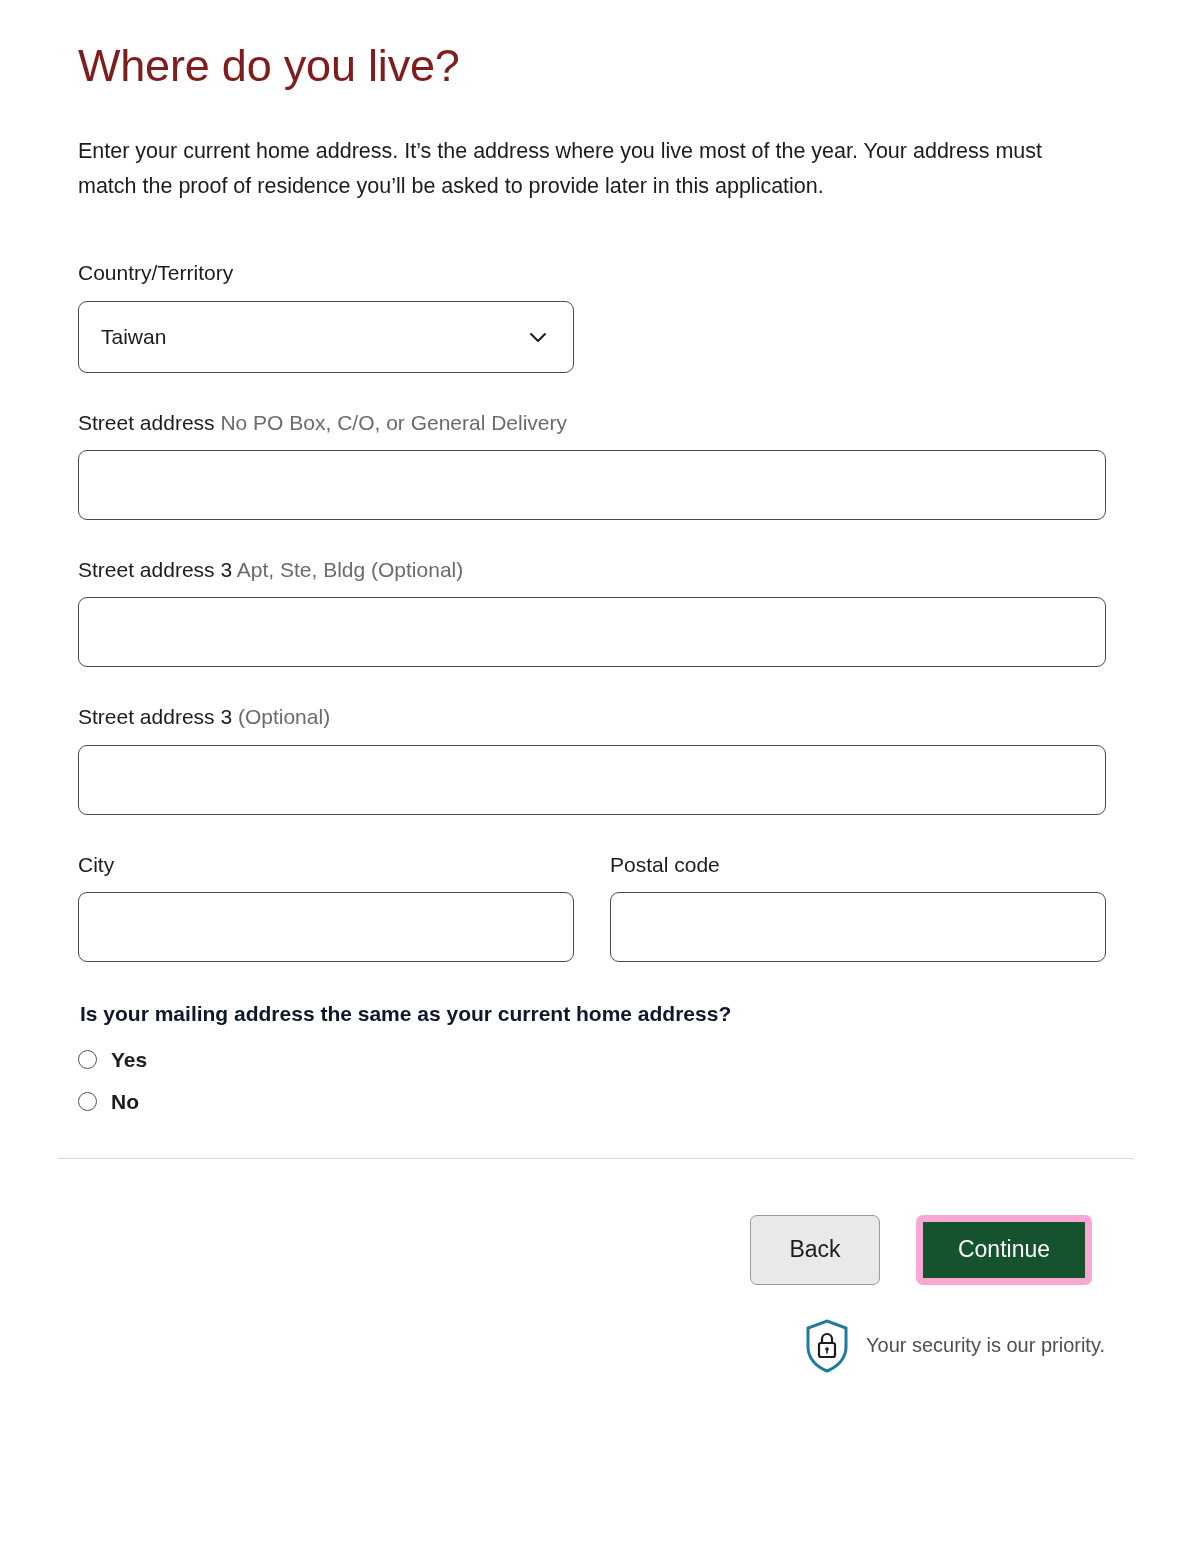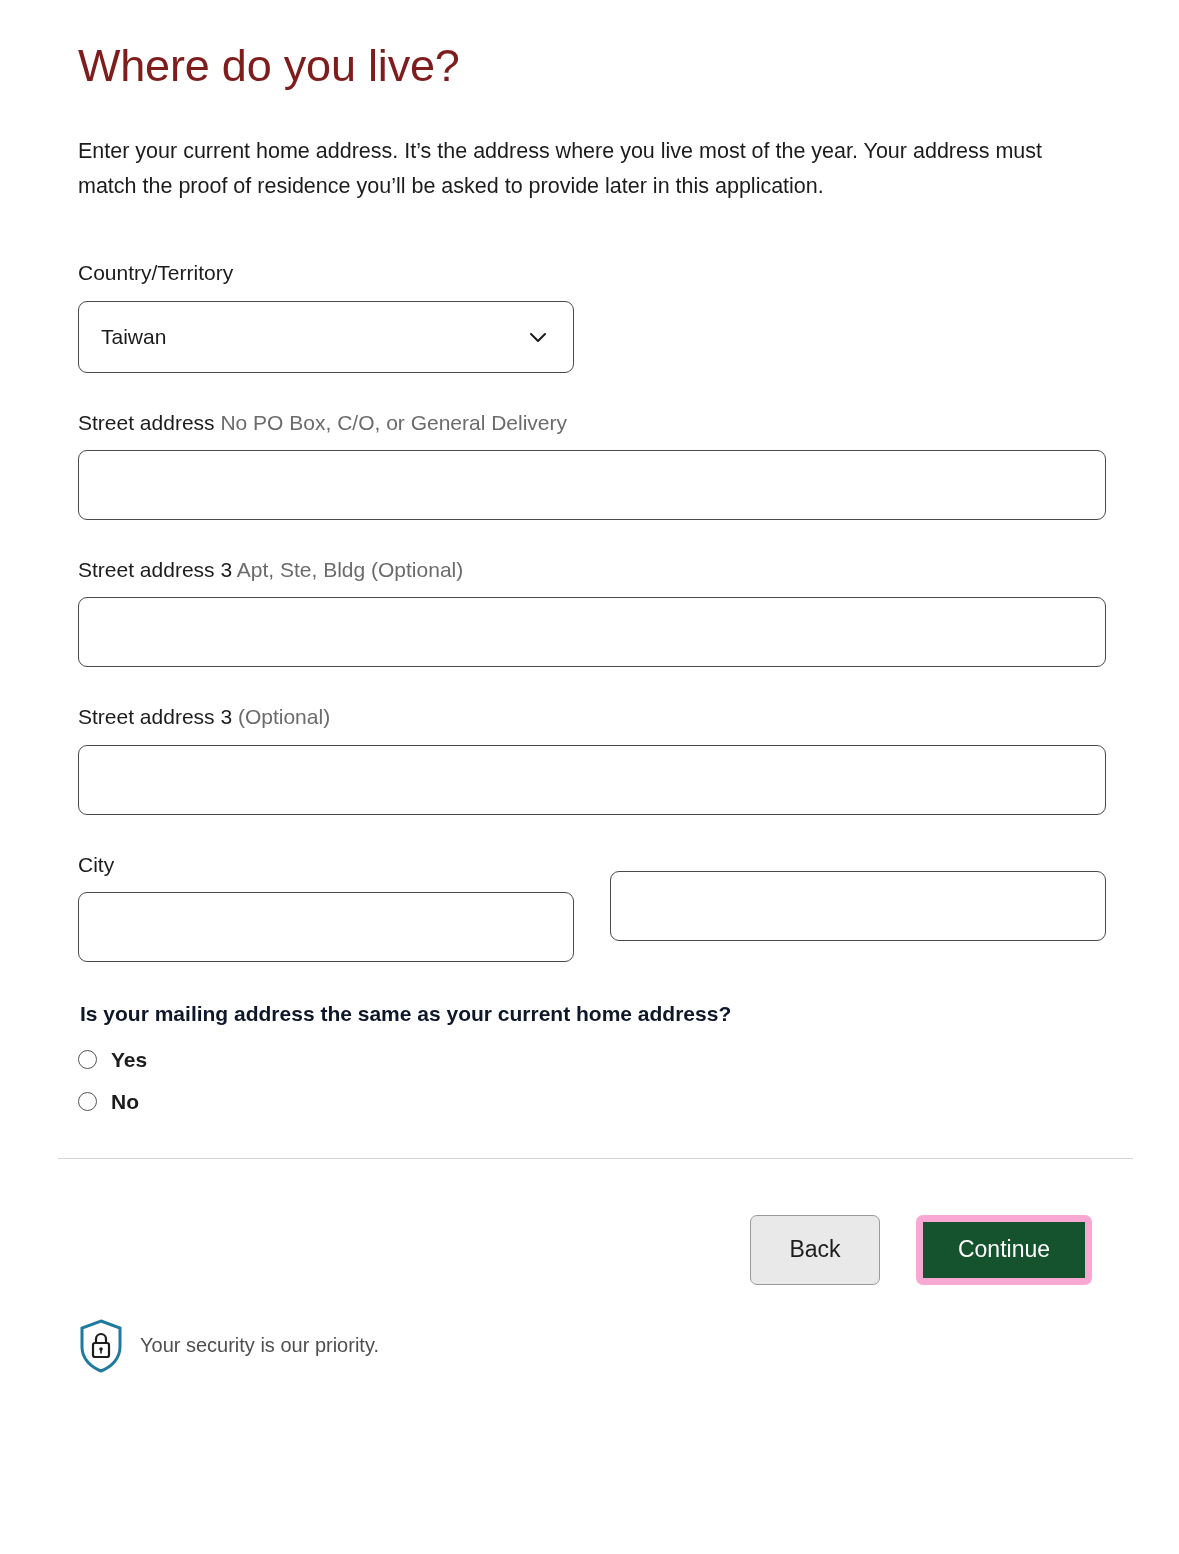--- a/index.html
+++ b/index.html
@@ -146,20 +146,21 @@
   }
   .btn-continue {
     background: #14532d;
     border: 7px solid #f9a8d4;
     color: #ffffff;
     min-width: 176px;
   }
   .security {
     display: flex;
     align-items: center;
+    justify-content: flex-end;
     gap: 16px;
     margin-top: 34px;
     padding-right: 2px;
   }
   .security-text {
     font-size: 20px;
     color: #4f4f4f;
   }
   .shield { width: 46px; height: 54px; display: block; }
 </style>
@@ -209,20 +210,21 @@
     </div>
     <input class="text-input" type="text" value="" placeholder="" style="">
   </div>
 
   <div class="row">
     <div class="col-half">
       <div class="field-label">City</div>
       <input class="input-half" type="text" value="" placeholder="" style="">
     </div>
     <div class="col-half">
+      <div class="field-label">Postal code</div>
       <input class="input-half" type="text" value="" placeholder="" style="">
     </div>
   </div>
 
   <div class="question">Is your mailing address the same as your current home address?</div>
 
   <label class="radio-row">
     <span class="radio-circle"></span>
     <span class="radio-label">Yes</span>
   </label>

